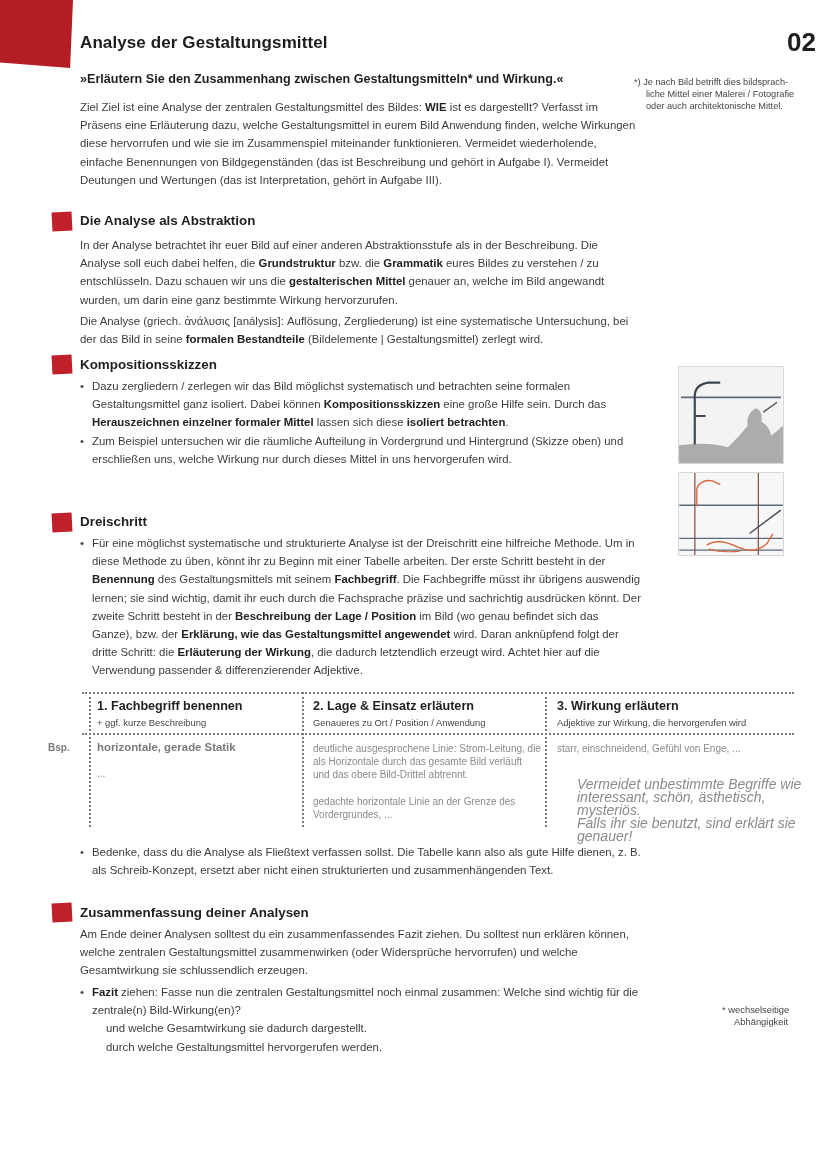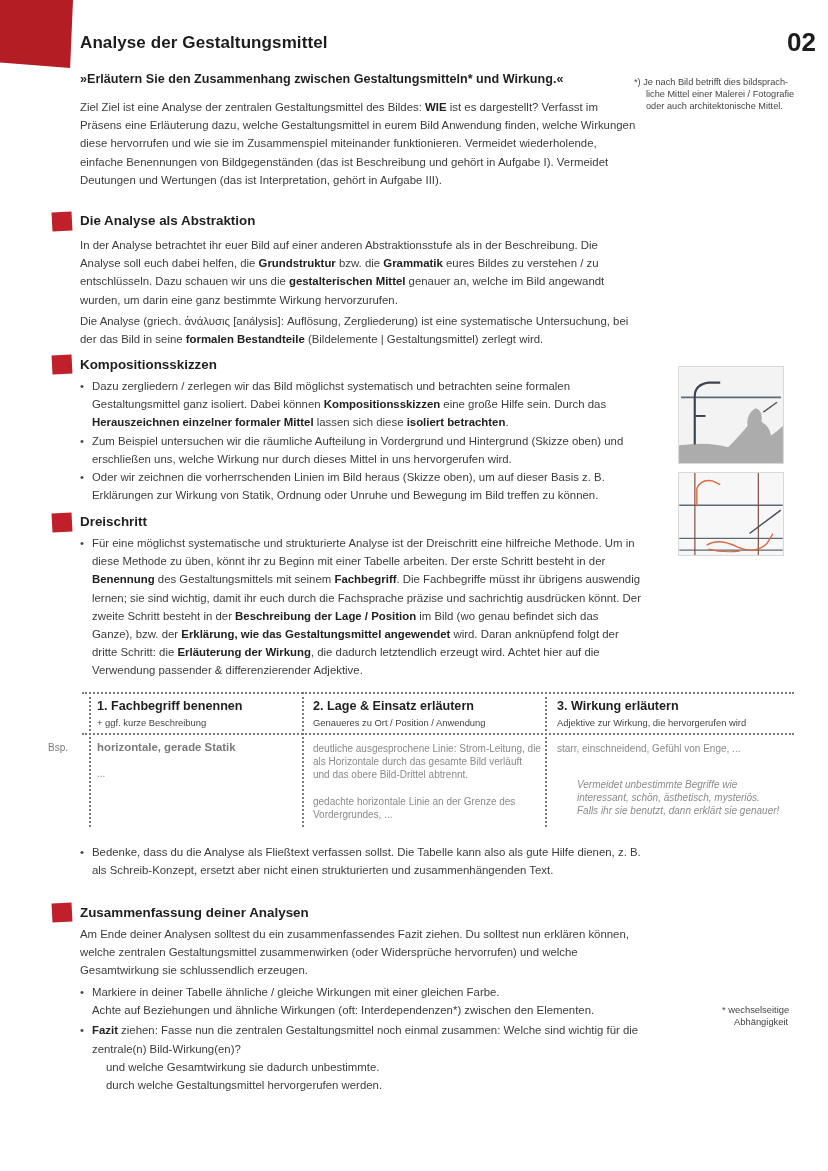--- a/index.html
+++ b/index.html
@@ -26,21 +26,21 @@
 
   .sketch { position: absolute; background: #f4f4f4; border: 1px solid #d8d8d8; }
 
   .dots-h { position: absolute; height: 0; border-top: 2px dotted #7a7a7a; }
   .dots-v { position: absolute; width: 0; border-left: 2px dotted #7a7a7a; }
   .col-head { position: absolute; font-size: 12.6px; font-weight: bold; color: #1f1f1f; }
   .col-sub { position: absolute; font-size: 9.4px; color: #444; }
   .cell { position: absolute; font-size: 10px; line-height: 13px; color: #8a8a8a; }
   .cell.bold { font-weight: bold; font-size: 11.4px; color: #7a7a7a; }
   .cell.italic { font-style: italic; color: #8a8a8a; }
-  .bsp-label { position: absolute; left: 48px; top: 742px; font-size: 10px; font-weight: normal; color: #7a7a7a; }
+  .bsp-label { position: absolute; left: 48px; top: 742px; font-size: 10px; font-weight: bold; color: #7a7a7a; }
 
   .footnote { position: absolute; left: 722px; top: 1004px; font-size: 9.4px; line-height: 12px; color: #444; }
 </style>
 </head>
 <body>
 
 <div class="corner-mark"></div>
 <div class="page-title">Analyse der Gestaltungsmittel</div>
 <div class="page-number">02</div>
 
@@ -62,21 +62,20 @@
 </div>
 <div class="para" style="top:312px; width:556px;">
   <span>Die Analyse (griech. ἀνάλυσις [análysis]: Auflösung, Zergliederung) ist eine systematische Untersuchung, bei der das Bild in seine </span><b>formalen Bestandteile</b><span> (Bildelemente | Gestaltungsmittel) zerlegt wird.</span>
 </div>
 
 <div class="sec-marker" style="top:355px;"></div>
 <div class="sec-title" style="top:357px;">Kompositionsskizzen</div>
 <ul class="para bullets" style="top:377px; width:565px;">
   <li><span>Dazu zergliedern / zerlegen wir das Bild möglichst systematisch und betrachten seine formalen Gestaltungsmittel ganz isoliert. Dabei können </span><b>Kompositionsskizzen</b><span> eine große Hilfe sein. Durch das </span><b>Herauszeichnen einzelner formaler Mittel</b><span> lassen sich diese </span><b>isoliert betrachten</b><span>.</span></li>
   <li>Zum Beispiel untersuchen wir die räumliche Aufteilung in Vordergrund und Hintergrund (Skizze oben) und erschließen uns, welche Wirkung nur durch dieses Mittel in uns hervorgerufen wird.</li>
-  <li>Oder wir zeichnen die vorherrschenden Linien im Bild heraus (Skizze oben), um auf dieser Basis z. B. Erklärungen zur Wirkung von Statik, Ordnung oder Unruhe und Bewegung im Bild treffen zu können.</li>
 </ul>
 
 <svg class="sketch" style="left:678px; top:366px; width:106px; height:98px;" viewBox="0 0 106 98">
   <rect x="0" y="0" width="106" height="98" fill="#f3f3f3"></rect>
   <line x1="2" y1="31" x2="104" y2="31" stroke="#5c6a78" stroke-width="2"></line>
   <path d="M 16 80 L 16 30 Q 16 18 30 16 L 42 16" fill="none" stroke="#3c4450" stroke-width="2.2"></path>
   <line x1="16" y1="50" x2="27" y2="50" stroke="#3c4450" stroke-width="2"></line>
   <path d="M 0 80 Q 30 76 50 82 Q 62 70 70 60 Q 68 48 78 42 Q 86 44 84 56 Q 92 60 94 70 Q 100 66 106 60 L 106 98 L 0 98 Z" fill="#9a9a9a" opacity="0.8"></path>
   <line x1="86" y1="46" x2="100" y2="36" stroke="#555" stroke-width="1.5"></line>
 </svg>
@@ -113,43 +112,39 @@
   <div class="col-sub" style="left:313px; top:717px;">Genaueres zu Ort / Position / Anwendung</div>
   <div class="col-head" style="left:557px; top:699px;">3. Wirkung erläutern</div>
   <div class="col-sub" style="left:557px; top:717px;">Adjektive zur Wirkung, die hervorgerufen wird</div>
 
   <div class="bsp-label">Bsp.</div>
   <div class="cell bold" style="left:97px; top:741px;">horizontale, gerade Statik</div>
   <div class="cell" style="left:97px; top:767px;">...</div>
   <div class="cell" style="left:313px; top:742px; width:228px;">deutliche ausgesprochene Linie: Strom-Leitung, die als Horizontale durch das gesamte Bild verläuft und das obere Bild-Drittel abtrennt.</div>
   <div class="cell" style="left:313px; top:795px; width:228px;">gedachte horizontale Linie an der Grenze des Vordergrundes, ...</div>
   <div class="cell" style="left:557px; top:742px;">starr, einschneidend, Gefühl von Enge, ...</div>
-  <div class="cell italic" style="left:577px; top:778px; font-size:10px;">
+  <div class="cell italic" style="left:577px; top:778px; font-size:14px;">
     <div>Vermeidet unbestimmte Begriffe wie</div>
     <div>interessant, schön, ästhetisch, mysteriös.</div>
-    <div>Falls ihr sie benutzt, dann erklärt sie genauer!</div>
+    <div>Falls ihr sie benutzt, sind erklärt sie genauer!</div>
   </div>
 </div>
 
 <ul class="para bullets" style="top:843px; width:570px;">
   <li>Bedenke, dass du die Analyse als Fließtext verfassen sollst. Die Tabelle kann also als gute Hilfe dienen, z. B. als Schreib-Konzept, ersetzt aber nicht einen strukturierten und zusammenhängenden Text.</li>
 </ul>
 
 <div class="sec-marker" style="top:903px;"></div>
 <div class="sec-title" style="top:905px;">Zusammenfassung deiner Analysen</div>
 <div class="para" style="top:925px; width:572px;">Am Ende deiner Analysen solltest du ein zusammenfassendes Fazit ziehen. Du solltest nun erklären können, welche zentralen Gestaltungsmittel zusammenwirken (oder Widersprüche hervorrufen) und welche Gesamtwirkung sie schlussendlich erzeugen.</div>
 <ul class="para bullets" style="top:983px; left:80px; width:590px;">
-  <li style="margin-bottom:2px;">
-    <div>Markiere in deiner Tabelle ähnliche / gleiche Wirkungen mit einer gleichen Farbe.</div>
-    <div>Achte auf Beziehungen und ähnliche Wirkungen (oft: Interdependenzen*) zwischen den Elementen.</div>
-  </li>
   <li>
     <b>Fazit</b><span> ziehen: Fasse nun die zentralen Gestaltungsmittel noch einmal zusammen: Welche sind wichtig für die zentrale(n) Bild-Wirkung(en)?</span>
     <div style="padding-left:6px;">
-      <div style="padding-left:8px;">und welche Gesamtwirkung sie dadurch unbestimmte.</div>
+      <div style="padding-left:8px;">und welche Gesamtwirkung sie dadurch dargestellt.</div>
       <div style="padding-left:8px;">durch welche Gestaltungsmittel hervorgerufen werden.</div>
     </div>
   </li>
 </ul>
 <div class="footnote">
   <div>*  wechselseitige</div>
   <div style="padding-left:12px;">Abhängigkeit</div>
 </div>
 
 </body></html>

